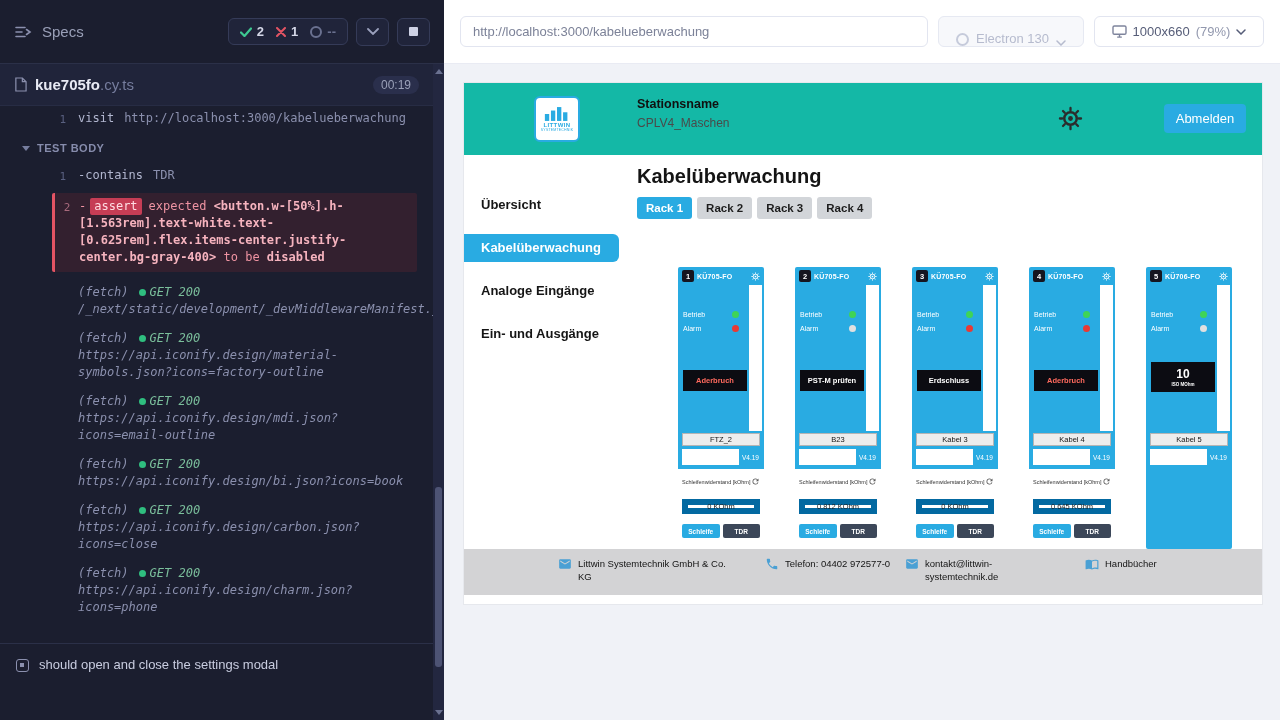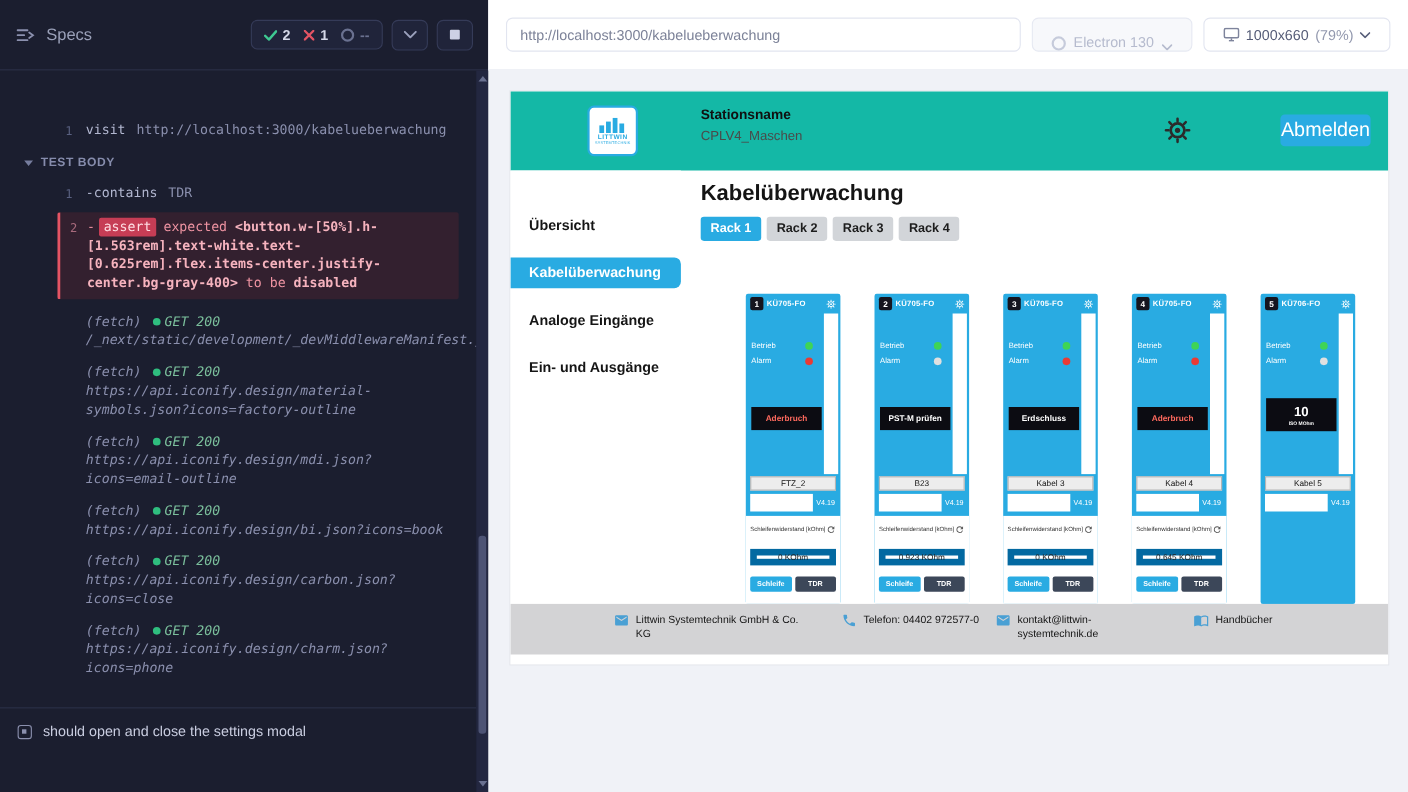--- a/index.html
+++ b/index.html
@@ -62,21 +62,21 @@
   
   .aut{position:absolute;left:20px;top:83px;width:798px;height:521px;background:#fff;overflow:hidden;box-shadow:0 0 0 1px rgba(0,0,0,.04)}
   .aut-header{position:absolute;left:0;top:0;width:798px;height:72px;background:#14b8a6}
   .logo{position:absolute;left:70px;top:13px;width:46px;height:46px;background:#fff;border:2px solid #29abe2;border-radius:6px;display:flex;flex-direction:column;align-items:center;justify-content:center}
   .logo-text{font-size:6px;font-weight:700;color:#29abe2;letter-spacing:.4px;margin-top:1px}
   .logo-sub{font-size:3.5px;color:#29abe2;letter-spacing:.2px}
   .station{position:absolute;left:173px;top:14px}
   .station-label{font-size:12.5px;font-weight:700;color:#101010}
   .station-name{font-size:12px;color:#4a4a4a;margin-top:5px}
   .aut-gear{position:absolute;left:594px;top:23px;cursor:pointer}
-  .logout{position:absolute;left:700px;top:21px;width:82px;height:29px;background:#29abe2;border:none;border-radius:4px;color:#fff;font-size:18px;display:flex;align-items:center;justify-content:center}
+  .logout{position:absolute;left:700px;top:21px;width:82px;height:29px;background:#29abe2;border:none;border-radius:4px;color:#fff;font-size:13px;display:flex;align-items:center;justify-content:center}
   .sidebar{position:absolute;left:0;top:72px;width:155px;height:394px;background:#fff;padding-top:36px}
   .nav-item{height:28px;line-height:28px;padding-left:17px;font-size:13px;font-weight:600;color:#151515;margin-bottom:15px;cursor:pointer}
   .nav-item.active{background:#29abe2;color:#fff;border-radius:0 6px 6px 0}
   .main{position:absolute;left:155px;top:72px;width:643px;height:394px}
   .page-title{margin:10px 0 0 18px;font-size:20px;font-weight:600;color:#141414}
   .tabs{margin:9px 0 0 18px;display:flex;gap:5px}
   .tab{height:22px;padding:0 9px;display:flex;align-items:center;font-size:11.5px;font-weight:600;background:#d2d5d9;color:#1d1d1d;border-radius:3px;cursor:pointer}
   .tab.active{background:#29abe2;color:#fff}
   .cards{position:absolute;left:59px;top:112px;display:flex;gap:31px}
 
@@ -159,20 +159,28 @@
     <span class="iconbtn">
       <svg width="12" height="7" viewBox="0 0 12 7">
           <path d="M1 1l5 5 5-5" fill="none" stroke="currentColor" stroke-width="1.8" stroke-linecap="round"></path>
         </svg>
     </span>
     <span class="iconbtn">
       <span class="stopbox"></span>
     </span>
   </div>
 
+  <div class="spec-row">
+    <svg viewBox="0 0 14 16" width="13" height="15">
+        <path d="M2 1h7l4 4v10H2z" fill="none" stroke="#8b90ae" stroke-width="1.3"></path>
+        <path d="M9 1v4h4" fill="none" stroke="#8b90ae" stroke-width="1.3"></path>
+      </svg>
+    <span class="spec-name"><span>kue705fo</span><span class="spec-ext">.cy.ts</span></span>
+    <span class="spec-time">00:19</span>
+  </div>
 
   <div class="log">
       <div class="cmd">
         <span class="gut">1</span>
         <span class="cname">visit</span>
         <span class="cmsg">http://localhost:3000/kabelueberwachung</span>
       </div>
       <div class="section"><span class="tri"></span>TEST BODY</div>
       <div class="cmd second">
         <span class="gut">1</span>
@@ -411,21 +419,21 @@
             </div>
             <div class="card-white">
               <div class="loop-head">
                 <span class="loop-label">Schleifenwiderstand [kOhm]</span>
                 <span class="loop-refresh">
                   <svg viewBox="0 0 24 24" width="9" height="9">
                     <path d="M17.65 6.35A7.95 7.95 0 0 0 12 4a8 8 0 1 0 7.73 10h-2.08A6 6 0 1 1 12 6c1.66 0 3.14.69 4.22 1.78L13 11h7V4l-2.35 2.35z" fill="#5a5a5a"></path>
                   </svg>
                 </span>
               </div>
-              <div class="loop-value">0.923 KOhm</div>
+              <div class="loop-value">0.812 KOhm</div>
               <div class="card-btns">
                 <span class="cbtn btn-loop">Schleife</span>
                 <span class="cbtn btn-tdr">TDR</span>
               </div>
             </div>
           </div>
           <div class="card">
             <div class="card-top">
               <span class="card-num">3</span>
               <span class="card-model">KÜ705-FO</span>

